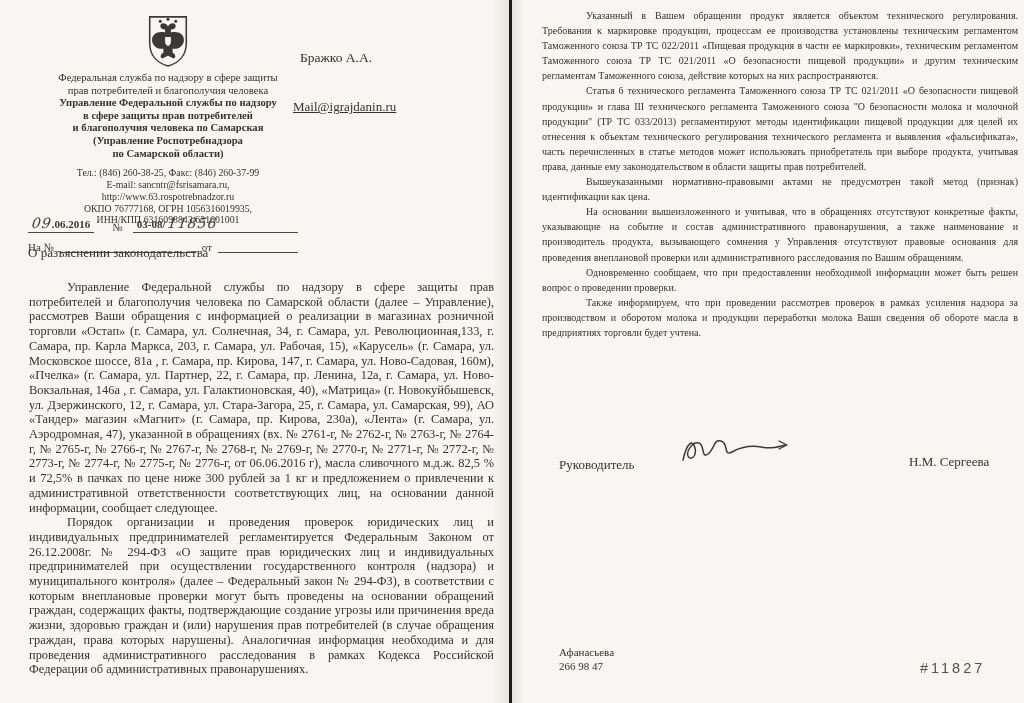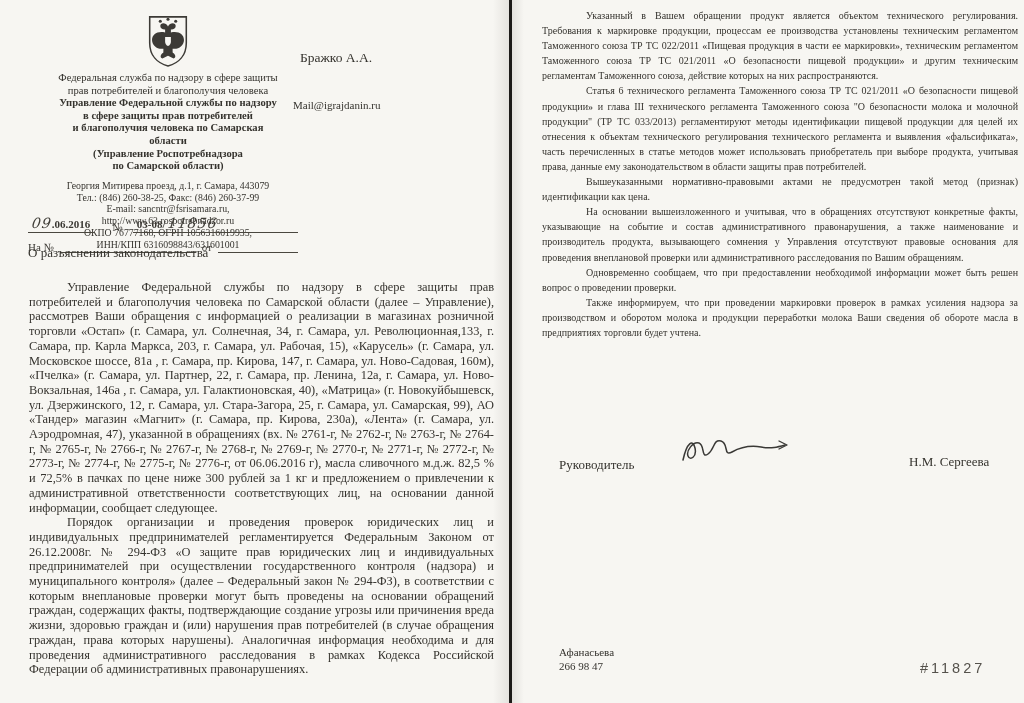--- a/index.html
+++ b/index.html
@@ -39,21 +39,21 @@
   .ufill { border-bottom:1px solid #4a473f; flex:1; height:13px; margin:0 6px; }
   .uend  { border-bottom:1px solid #4a473f; width:80px; height:13px; margin-left:6px; }
   .gap18 { width:18px; } .gap10 { width:10px; }
   .bold { font-weight:bold; }
   .hw {
     display:inline-block; font-family:"DejaVu Serif", serif; font-style:italic;
     font-size:14px; letter-spacing:1px; color:#403e38; transform:skewX(-8deg);
   }
 
   .addressee-name  { position:absolute; left:300px; top:50px;  font-size:13.5px; }
-  .addressee-email { position:absolute; left:293px; top:99px;  font-size:11px; }
+  .addressee-email { position:absolute; left:293px; top:99px;  font-size:13px;text-decoration:underline; }
   .subject         { position:absolute; left:28px;  top:245px; font-size:13px; }
 
   
   .body-left {
     position:absolute; left:29px; top:280px; width:465px;
     font-size:12.4px; line-height:14.7px; text-align:justify;
   }
   .body-left p  { margin:0; text-indent:38px; }
   .body-right {
     position:absolute; left:27px; top:8px; width:476px;
@@ -94,26 +94,24 @@
           <circle cx="35" cy="9.5" r="1.6"></circle>
         </g>
         <path d="M24 26 H30 V31 C30 33 28.6 34.6 27 35.2 C25.4 34.6 24 33 24 31 Z" fill="#f7f6f2"></path>
       </svg>
 
       <div class="org-line">Федеральная служба по надзору в сфере защиты</div>
       <div class="org-line">прав потребителей и благополучия человека</div>
       <div class="org-bold">Управление Федеральной службы по надзору</div>
       <div class="org-bold">в сфере защиты прав потребителей</div>
       <div class="org-bold">и благополучия человека по Самарская</div>
-      <div class="org-bold">области</div>
       <div class="org-bold">(Управление Роспотребнадзора</div>
       <div class="org-bold">по Самарской области)</div>
 
       <div class="addr-block">
-        <div class="addr-line">Георгия Митирева проезд, д.1, г. Самара, 443079</div>
         <div class="addr-line">Тел.: (846) 260-38-25, Факс: (846) 260-37-99</div>
         <div class="addr-line">E-mail: sancntr@fsrisamara.ru,</div>
         <div class="addr-line">http://www.63.rospotrebnadzor.ru</div>
         <div class="addr-line">ОКПО 76777168, ОГРН 1056316019935,</div>
         <div class="addr-line">ИНН/КПП 6316098843/631601001</div>
       </div>
     </div>
 
     <div class="reg-row">
       <div class="reg-line1">
@@ -145,21 +143,21 @@
   <div class="spine"></div>
 
   <div class="page page-right">
 
     <div class="body-right">
       <p>Указанный в Вашем обращении продукт является объектом технического регулирования. Требования к маркировке продукции, процессам ее производства установлены техническим регламентом Таможенного союза ТР ТС 022/2011 «Пищевая продукция в части ее маркировки», техническим регламентом Таможенного союза ТР ТС 021/2011 «О безопасности пищевой продукции» и другим техническим регламентам Таможенного союза, действие которых на них распространяются.</p>
       <p>Статья 6 технического регламента Таможенного союза ТР ТС 021/2011 «О безопасности пищевой продукции» и глава III технического регламента Таможенного союза "О безопасности молока и молочной продукции" (ТР ТС 033/2013) регламентируют методы идентификации пищевой продукции для целей их отнесения к объектам технического регулирования технического регламента и выявления «фальсификата», часть перечисленных в статье методов может использовать приобретатель при выборе продукта, учитывая права, данные ему законодательством в области защиты прав потребителей.</p>
       <p>Вышеуказанными нормативно-правовыми актами не предусмотрен такой метод (признак) идентификации как цена.</p>
       <p>На основании вышеизложенного и учитывая, что в обращениях отсутствуют конкретные факты, указывающие на событие и состав административного правонарушения, а также наименование и производитель продукта, вызывающего сомнения у Управления отсутствуют правовые основания для проведения внеплановой проверки или административного расследования по Вашим обращениям.</p>
       <p>Одновременно сообщаем, что при предоставлении необходимой информации может быть решен вопрос о проведении проверки.</p>
-      <p>Также информируем, что при проведении маркировки проверок в рамках усиления надзора за производством и оборотом  молока и продукции переработки молока Ваши сведения об обороте масла в предприятиях торговли будет учтена.</p>
+      <p>Также информируем, что при проведении рассмотрев проверок в рамках усиления надзора за производством и оборотом  молока и продукции переработки молока Ваши сведения об обороте масла в предприятиях торговли будет учтена.</p>
     </div>
 
     <div class="sig-label">Руководитель</div>
 
     <svg class="sig-mark" width="120" height="42" viewBox="0 0 120 42">
       <path d="M8 30 C12 12 18 9 20 18 C22 27 15 31 13 26 C11 21 18 11 24 13
                C30 15 26 29 33 24 C40 19 38 9 46 11 C54 13 48 27 57 22
                C66 17 74 15 86 17 C96 19 103 17 110 15" fill="none" stroke="#3a3936" stroke-width="1.5" stroke-linecap="round"></path>
       <path d="M104 11 L112 15 L104 19" fill="none" stroke="#3a3936" stroke-width="1.3" stroke-linecap="round" stroke-linejoin="round"></path>
     </svg>

